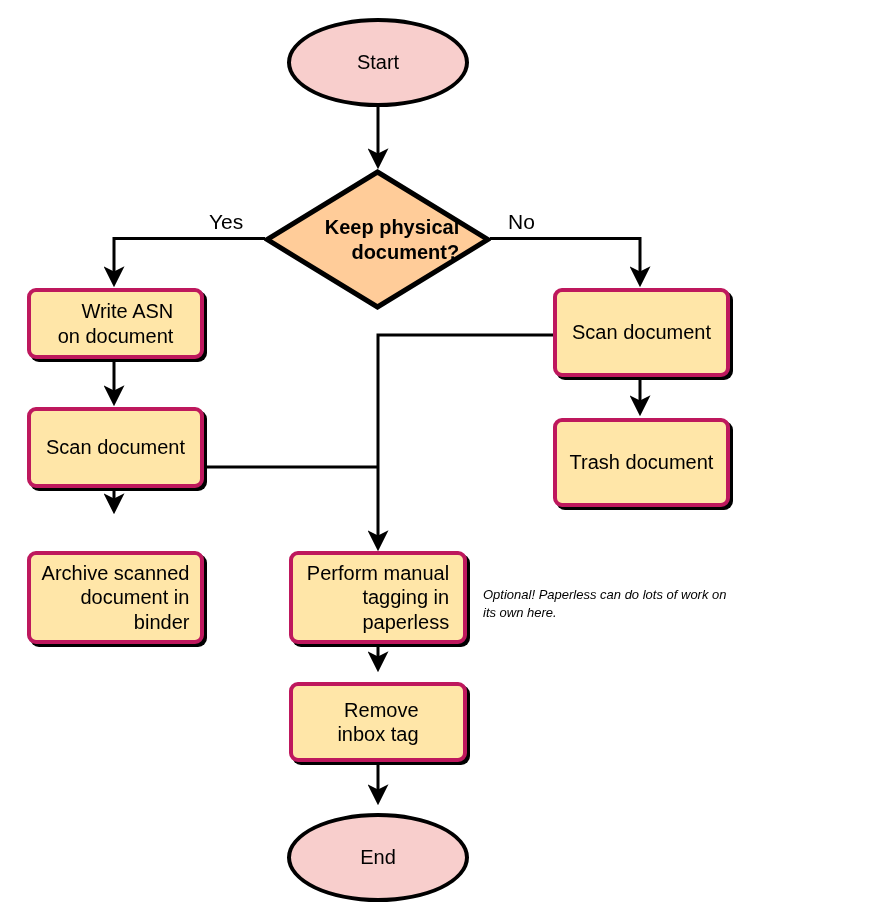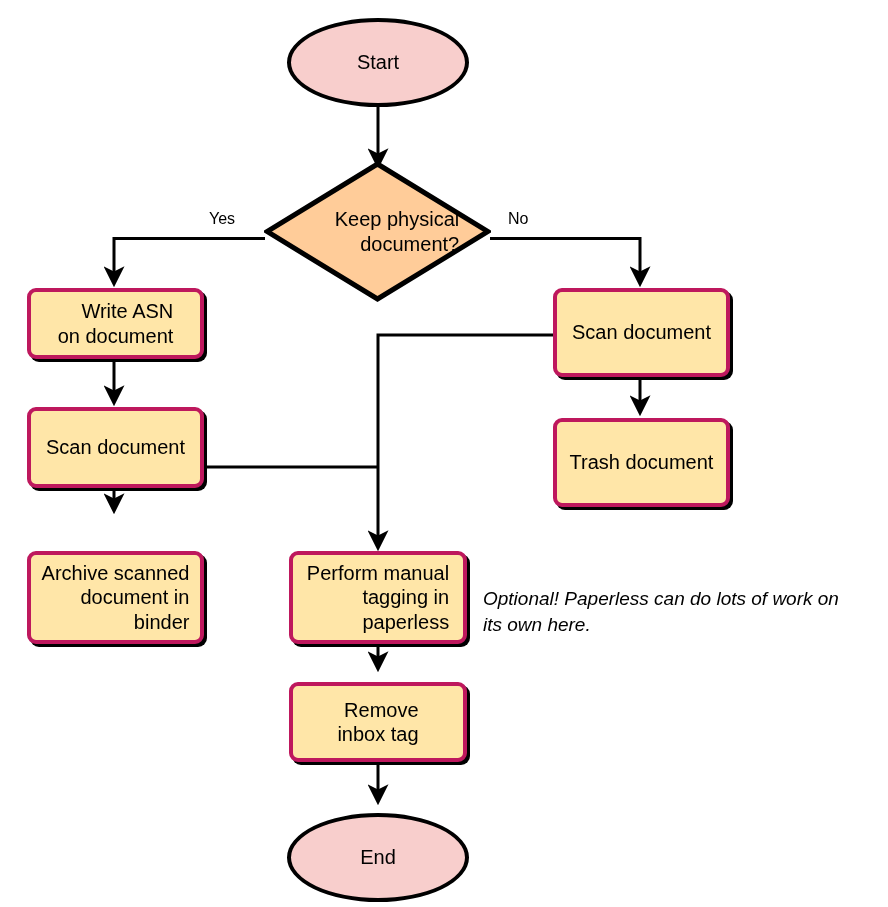--- a/index.html
+++ b/index.html
@@ -62,29 +62,29 @@
     z-index: 1;
   }
   .decision-label {
     position: relative;
     z-index: 2;
     width: 72%;
   }
   .edge-label {
     position: absolute;
     color: #000000;
-    font-size: 16px;
+    font-size: 21px;
     line-height: 1;
     white-space: nowrap;
     z-index: 4;
   }
   .note {
     position: absolute;
     color: #000000;
-    font-size: 19px;
+    font-size: 13px;
     line-height: 1.35;
     font-style: italic;
     z-index: 4;
   }
 </style>
 </head>
 <body>
 
 <div id="canvas">
 
@@ -116,21 +116,21 @@
       <path d="M 378 640 L 378 667" marker-end="url(#arrow)"></path>
 
       <path d="M 378 760 L 378 800" marker-end="url(#arrow)"></path>
     </g>
   </svg>
 
   <div class="node node-terminator" style="left:287px; top:18px; width:182px; height:89px;">
     <span>Start</span>
   </div>
 
-  <div class="node node-decision" style="left:264px; top:161px; width:227px; height:141px;">
+  <div class="node node-decision" style="left:264px; top:169px; width:227px; height:141px;font-weight:bold;">
     <svg class="diamond-shape" viewBox="0 0 227 141" preserveAspectRatio="none" xmlns="http://www.w3.org/2000/svg">
       <polygon points="113.5,3 224,70.5 113.5,138 3,70.5" fill="#ffcc99" stroke="#000000" stroke-width="5"></polygon>
     </svg>
     <div class="decision-label">
       <div>Keep physical</div>
       <div>document?</div>
     </div>
   </div>
 
   <div class="edge-label" style="left:209px; top:211px;">Yes</div>

